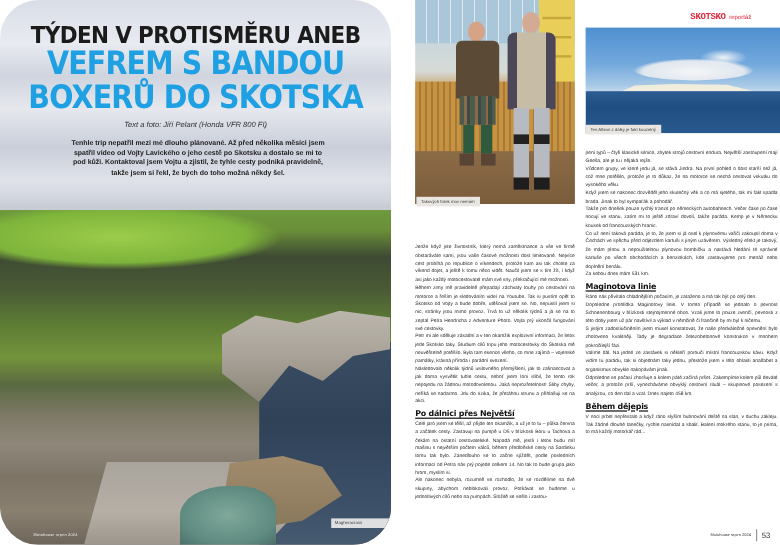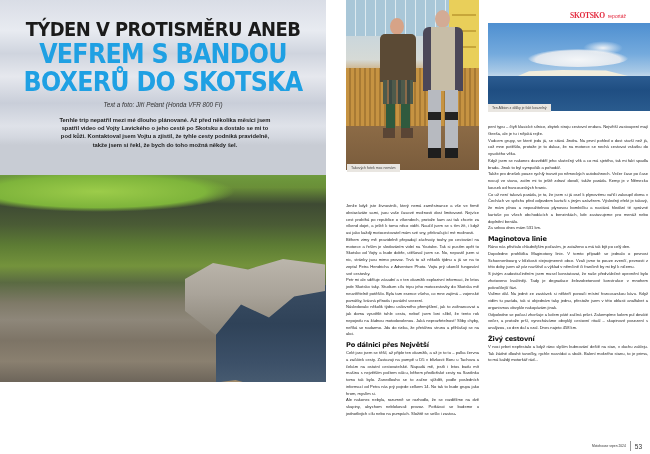--- a/index.html
+++ b/index.html
@@ -1,20 +1,20 @@
 <!DOCTYPE html>
 <html><head>
 <meta charset="utf-8">
 <style>
   * { box-sizing: border-box; margin: 0; padding: 0; }
   html, body { width: 650px; height: 454px; overflow: hidden; background: #ffffff; }
   body { position: relative; font-family: "Liberation Sans", sans-serif; }
 
   
-  .left-page { position: absolute; left: 0; top: 0; width: 326px; height: 382px; overflow: hidden; }
+  .left-page { position: absolute; left: 0; top: 0; width: 326px; height: 454px; overflow: hidden; border-radius: 32px; }
   .lp-photo { position: absolute; inset: 0;
     background:
       linear-gradient(180deg,
         #d9dde6 0%, #e8ebf1 8%, #cfd4de 14%, #e6e8ee 20%, #c9ced9 27%, #dfe2e9 33%,
         #d3d7df 36%, #c8ccd4 38%);
   }
   .lp-land { position: absolute; left: 0; right: 0; top: 175px; bottom: 0;
     background:
       radial-gradient(ellipse 60% 14% at 30% 8%, #9ccc4a 0%, #7eb43b 55%, transparent 70%),
       linear-gradient(180deg, #6e9a3d 0%, #6a8f38 6%, #3e4a33 14%, #4a5b35 24%, #5d7c34 34%, #74933c 44%, #5a6a42 52%, #7f7a68 62%, #8e877a 70%, #7d7466 80%, #8a8070 90%, #6d655a 100%);
@@ -75,40 +75,40 @@
     background: linear-gradient(90deg, #b7bac0 0 13px, transparent 13px 17px, #b7bac0 17px 30px); }
   .pp-man2 .pants::after { content:""; position:absolute; left:0; right:0; top:22px; height:8px;
     background: linear-gradient(90deg, #222 0 13px, transparent 13px 17px, #222 17px 30px); }
   .pp-man2 .boots { position: absolute; left: 5px; top: 138px; width: 30px; height: 10px;
     background: linear-gradient(90deg, #1e1e1e 0 13px, transparent 13px 17px, #1e1e1e 17px 30px); }
   .caption-portrait { position: absolute; left: 21px; top: 172px; height: 8px; background: #e9e6e1;
     font-size: 3.6px; line-height: 8px; color: #444; padding: 0 4px; }
   .caption-portrait { top: 164px; }
 
   .section-tag { position: absolute; right: 24px; top: 11px; font-size: 7px; color: #e3263b; white-space: nowrap; }
-  .section-tag .strong { font-family: Liberation Serif, serif; font-weight: 700; font-size: 7.5px; letter-spacing: -0.3px; }
+  .section-tag .strong { font-family: Liberation Mono, monospace; font-weight: 700; font-size: 7.5px; letter-spacing: -0.3px; }
   .section-tag .light { font-family: "Liberation Sans", sans-serif; font-size: 5px; margin-left: 1px; }
 
   .photo-sea { position: absolute; left: 162px; top: 23px; width: 162px; height: 88px; overflow: hidden;
     background: linear-gradient(180deg, #4e8fd0 0%, #74aadd 35%, #a8c9e6 55%, #c9dcec 62%); }
   .ps-cloud { position: absolute; left: 40px; top: 26px; width: 100px; height: 18px; border-radius: 50%;
     background: radial-gradient(ellipse at 50% 60%, #f4f6f8 0%, #dfe6ee 60%, transparent 72%); }
   .ps-cloud2 { position: absolute; left: 95px; top: 18px; width: 40px; height: 14px; border-radius: 50%;
     background: radial-gradient(ellipse, #f0f3f6 0%, transparent 70%); }
   .ps-cliff { position: absolute; left: 30px; top: 47px; width: 110px; height: 6px; background: #f1eddd;
     clip-path: polygon(0 100%, 10% 20%, 40% 0, 80% 10%, 100% 100%); }
   .ps-sea { position: absolute; left: 0; right: 0; top: 53px; bottom: 0;
     background: linear-gradient(180deg, #2c5c91 0%, #1f4e82 40%, #2a5b8e 100%); }
   .caption-sea { position: absolute; left: 162px; top: 104px; height: 8px; background: #e9e6e1;
     font-size: 3.6px; line-height: 8px; color: #444; padding: 0 4px; }
 
   .col { position: absolute; font-family: "Liberation Sans", sans-serif; font-size: 4.1px; line-height: 6.75px; color: #1f1f1f;
     text-align: justify; }
   .col p { margin: 0; text-indent: 0; }
-  .col h3 { font-family: "DejaVu Sans", sans-serif; font-weight: 700; font-size: 6.6px; line-height: 9px; margin-top: 3px; color: #111; letter-spacing: -0.2px; }
+  .col h3 { font-family: "DejaVu Sans", sans-serif; font-weight: 700; font-size: 6.6px; line-height: 9px; margin-top: 3px; color: #111; letter-spacing: -0.2px; text-decoration: underline; }
   .col-1 { left: 20px; top: 203px; width: 133px; }
   .col-2 { left: 162px; top: 124px; width: 160px; }
 
   .folio-right { position: absolute; right: 8px; top: 441px; display: flex; align-items: center; gap: 4px; }
   .folio-mag { font-size: 3.3px; color: #333; }
   .folio-sep { width: 1px; height: 10px; background: #999; }
   .folio-num { font-size: 6.5px; color: #333; }
 </style>
 </head>
 <body>
@@ -187,21 +187,21 @@
     <p>Když jsem se nakonec dozvěděl jeho skutečný věk a co má sjetého, tak mi fakt spadla brada. Jinak to byl sympaťák a pohodář.</p>
     <p>Takže pro dnešek pouze rychlý tranzit po německých autobahnech. Večer čase po čase nocují ve stanu, zatím mi to ještě zdraví dovolí, takže paráda. Kemp je v Německu kousek od francouzských hranic.</p>
     <p>Co už není taková paráda, je to, že jsem si já osel k plynovému vařiči zakoupil doma v Čechách ve spěchu před odjezdem kartuši s jiným uzávěrem. Výsledný efekt je takový, že mám plnou a nepoužitelnou plynovou bombičku a nastává hledání té správné kartuše po všech obchodácích a benzinkách, kde zastavujeme pro menáž nebo doplnění benálu.</p>
     <p>Za sebou dnes mám 531 km.</p>
     <h3>Maginotova linie</h3>
     <p>Ráno nás přivítalo chladnějším počasím, je zataženo a má tak být po celý den.</p>
     <p>Dopoledne prohlídka Maginotovy linie. V tomto případě se jednalo o pevnost Schoenenbourg v blízkosti stejnojmenné obce. Vzali jsme to pouze zvenčí, pevnosti z této doby jsem už pár navštívil a výklad v němčině či frančině by mi byl k ničemu.</p>
     <p>S jistým zadostiučiněním jsem musel konstatovat, že naše předválečné opevnění bylo zhotoveno kvalitněji. Tady je degradace železobetonové konstrukce v mnohem pokročilejší fázi.</p>
     <p>Valíme dál. Na jedné ze zastávek si někteří porouči místní francouzskou kávu. Když vidím tu parádu, tak si objednám taky jednu, přestože jsem v této oblasti analfabet a organismus obvykle nakopávám jinak.</p>
     <p>Odpoledne se počasí zhoršuje a kolem páté začíná pršet. Zakempíme kolem půl deváté večer, a protože prší, vynecháváme obvyklý cestovní rituál – skupinové posezení s analýzou, co den dal a vzal. Dnes najeto 458 km.</p>
-    <h3>Živý cestovní</h3>
+    <h3>Během dějepis</h3>
     <p>V noci prbet nepřestalo a když ráno slyším bubnování deště na stan, v duchu zakleju. Tak žádné dlouhé tanečky, rychle nasnídat a sbalit. Balení mokrého stanu, to je prima, to má každý motorkář rád...</p>
   </div>
 
   <div class="folio-right">
     <span class="folio-mag">Motohouse srpen 2024</span>
     <span class="folio-sep"></span>
     <span class="folio-num">53</span>
   </div>
 </div>
 

